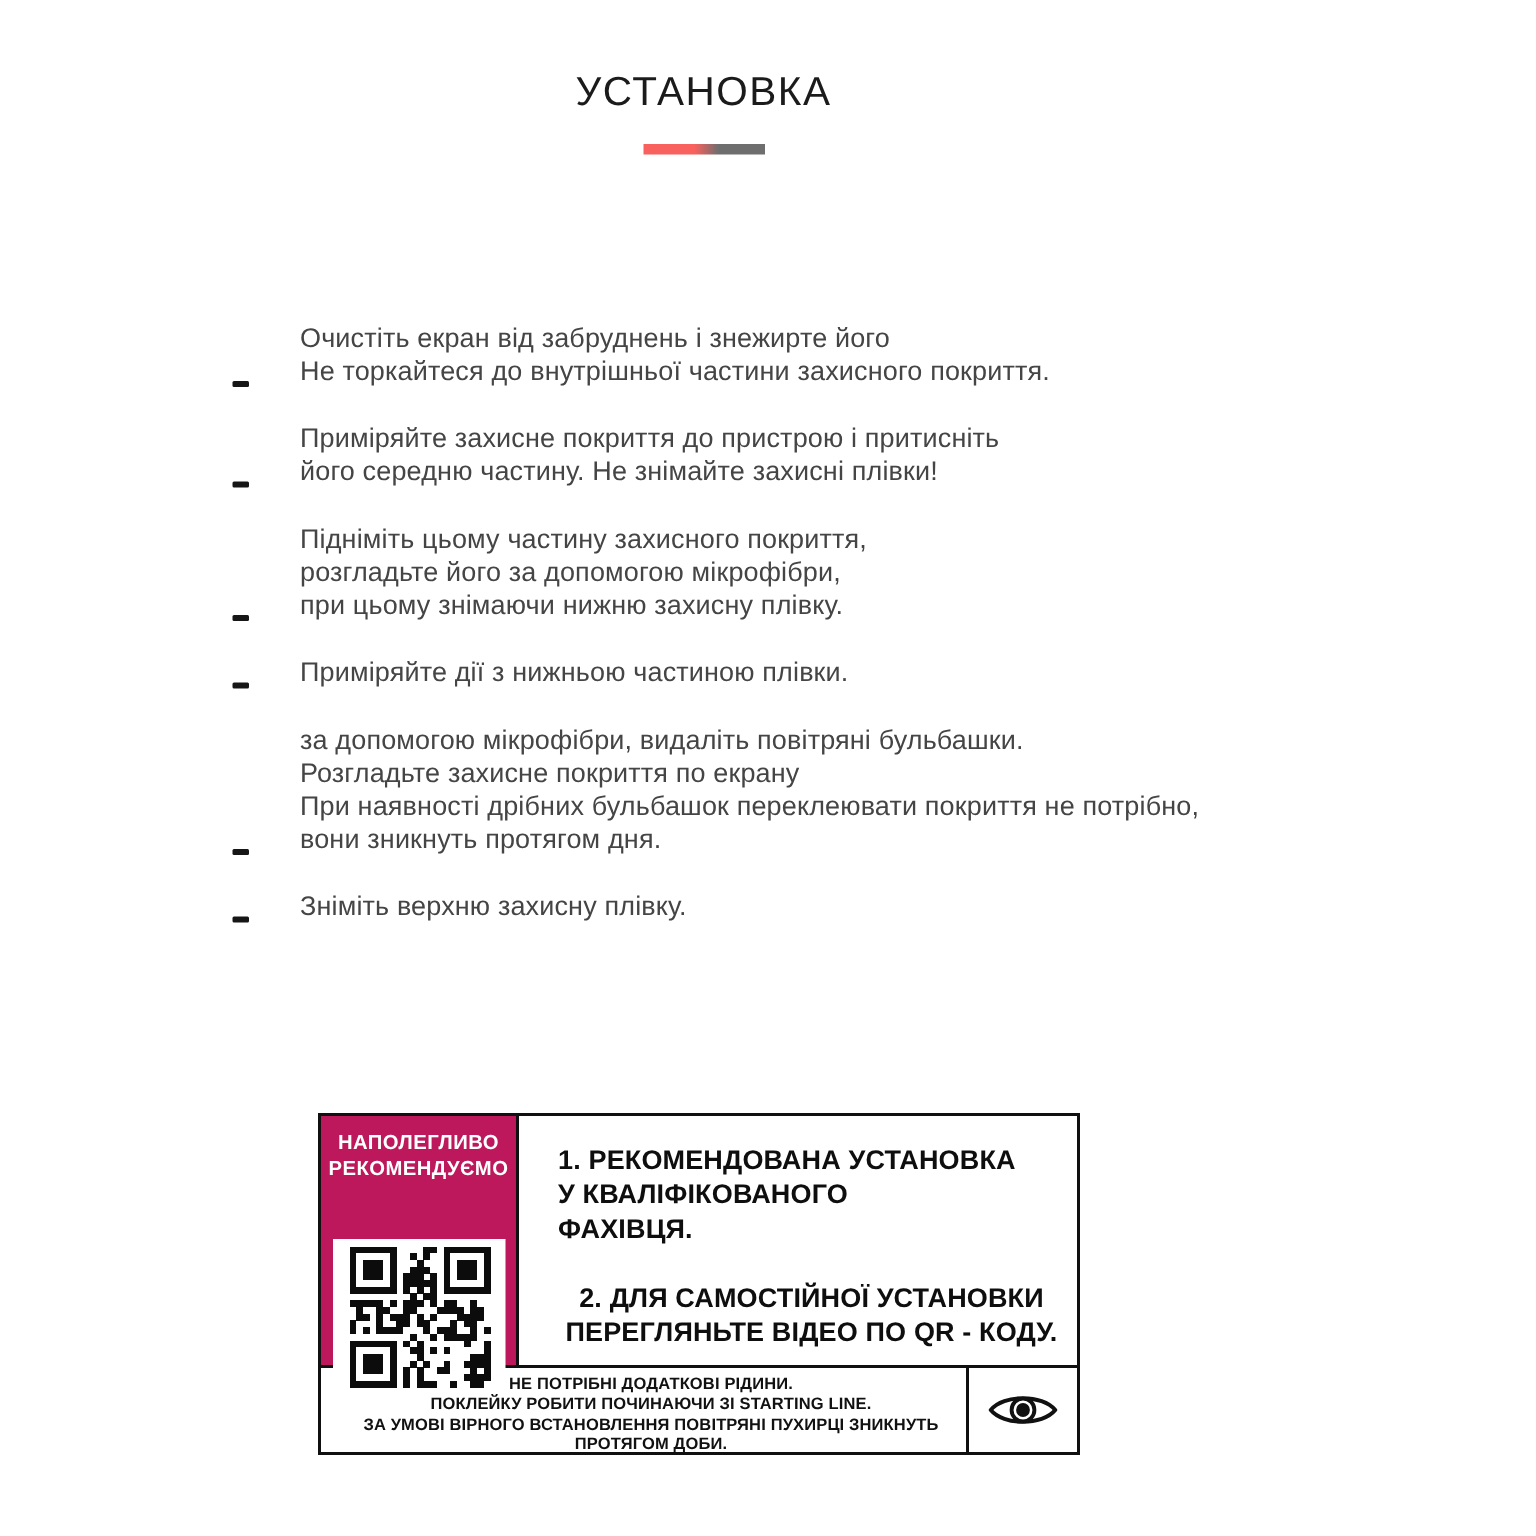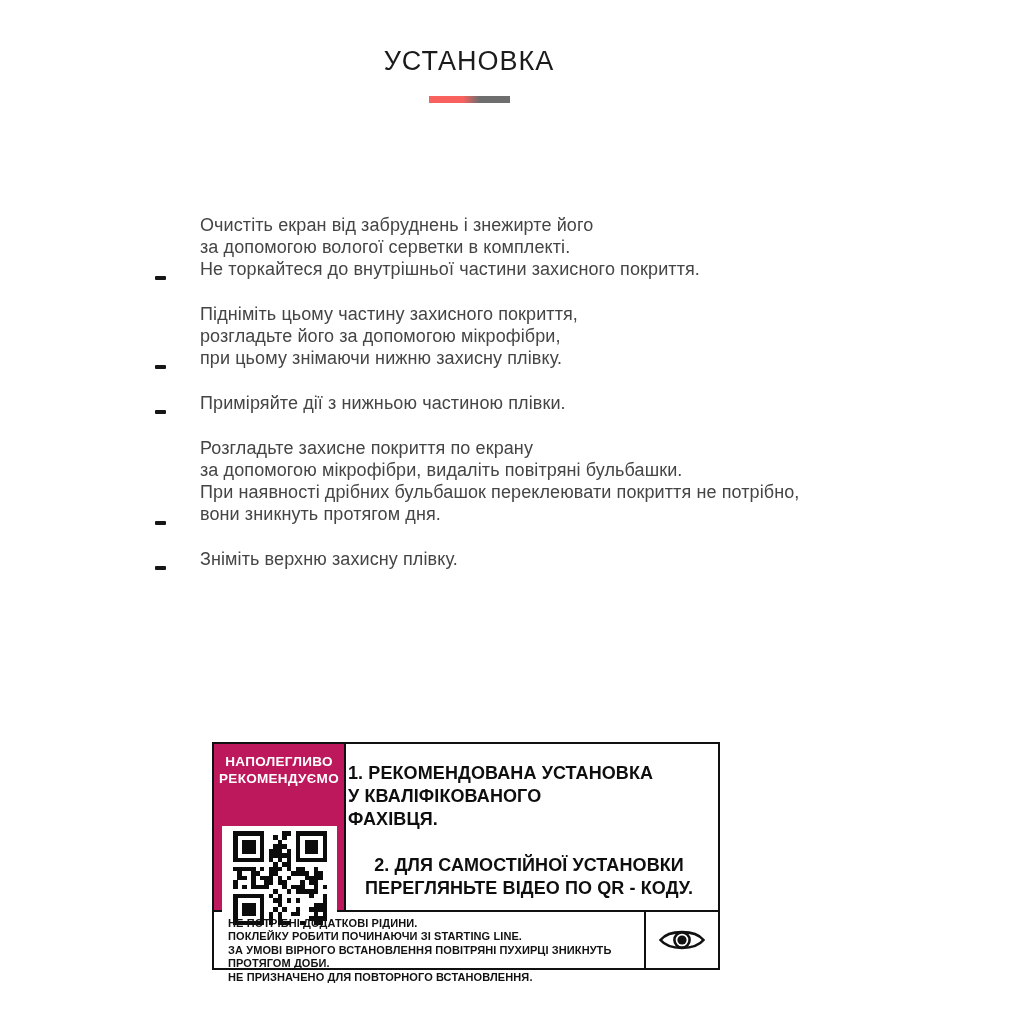--- a/index.html
+++ b/index.html
@@ -38,73 +38,79 @@
   .rb-top { flex:1; display:flex; border-bottom:2px solid #101010; min-height:0; }
   .rb-left {
     width:132px; background:#be185d; border-right:2px solid #101010;
     display:flex; flex-direction:column;gap:30px;
   }
   .rb-badge {
     padding:9px 2px 7px; text-align:center; color:#ffffff;
     font-size:13.5px; font-weight:bold; line-height:17px; letter-spacing:0.3px;
   }
   .qr-wrap { flex:1; margin:2px 7px 6px 8px; background:#ffffff; display:flex; align-items:center; justify-content:center; }
-  .rb-right { flex:1; padding:18px 8px 0 2px; color:#0e0e0e; }
+  .rb-right { flex:1; padding:18px 8px 0 26px; color:#0e0e0e; }
   .rb-point { font-size:18px; font-weight:bold; line-height:23px; letter-spacing:0.1px; }
   .rb-point + .rb-point { margin-top:23px;text-align:center; }
   .rb-bottom { height:56px; display:flex; }
   .rb-notes {
     flex:1; border-right:2px solid #101010; padding:5px 4px 0 14px;
-    font-size:11px; font-weight:bold; line-height:13.4px; color:#111; letter-spacing:0.1px;
+    font-size:11px; font-weight:bold; line-height:13.4px; color:#111; letter-spacing:0.1px;text-align:center;
   }
   .rb-eye { width:72px; display:flex; align-items:center; justify-content:center; background:#fff; }
 </style>
 </head>
 <body>
 
 <div class="page">
 
   <div class="header">
     <div class="title">УСТАНОВКА</div>
   </div>
   <div class="divider"></div>
 
   <div class="instructions">
 
     <div class="bullet-row">
       <span class="dash"></span>
       <div class="bullet-text">
         <div>Очистіть екран від забруднень і знежирте його</div>
-        <div>за допомогою вологої серветки в комплекті.</div>
         <div>Не торкайтеся до внутрішньої частини захисного покриття.</div>
       </div>
     </div>
 
+    <div class="bullet-row">
+      <span class="dash"></span>
+      <div class="bullet-text">
+        <div>Приміряйте захисне покриття до пристрою і притисніть</div>
+        <div>його середню частину. Не знімайте захисні плівки!</div>
+      </div>
+    </div>
 
     <div class="bullet-row">
       <span class="dash"></span>
       <div class="bullet-text">
         <div>Підніміть цьому частину захисного покриття,</div>
         <div>розгладьте його за допомогою мікрофібри,</div>
         <div>при цьому знімаючи нижню захисну плівку.</div>
       </div>
     </div>
 
     <div class="bullet-row">
       <span class="dash"></span>
       <div class="bullet-text">
         <div>Приміряйте дії з нижньою частиною плівки.</div>
       </div>
     </div>
 
     <div class="bullet-row">
       <span class="dash"></span>
       <div class="bullet-text">
+        <div>за допомогою мікрофібри, видаліть повітряні бульбашки.</div>
         <div>Розгладьте захисне покриття по екрану</div>
-        <div>за допомогою мікрофібри, видаліть повітряні бульбашки.</div>
         <div>При наявності дрібних бульбашок переклеювати покриття не потрібно,</div>
         <div>вони зникнуть протягом дня.</div>
       </div>
     </div>
 
     <div class="bullet-row">
       <span class="dash"></span>
       <div class="bullet-text">
         <div>Зніміть верхню захисну плівку.</div>
       </div>
@@ -360,21 +366,20 @@
           <div>2. ДЛЯ САМОСТІЙНОЇ УСТАНОВКИ</div>
           <div>ПЕРЕГЛЯНЬТЕ ВІДЕО ПО QR - КОДУ.</div>
         </div>
       </div>
     </div>
     <div class="rb-bottom">
       <div class="rb-notes">
         <div>НЕ ПОТРІБНІ ДОДАТКОВІ РІДИНИ.</div>
         <div>ПОКЛЕЙКУ РОБИТИ ПОЧИНАЮЧИ ЗІ STARTING LINE.</div>
         <div>ЗА УМОВІ ВІРНОГО ВСТАНОВЛЕННЯ  ПОВІТРЯНІ ПУХИРЦІ ЗНИКНУТЬ  ПРОТЯГОМ ДОБИ.</div>
-        <div>НЕ ПРИЗНАЧЕНО ДЛЯ ПОВТОРНОГО ВСТАНОВЛЕННЯ.</div>
       </div>
       <div class="rb-eye">
         <svg width="46" height="28" viewBox="0 0 46 28">
           <path d="M1.5 14 C 10 3.5, 36 3.5, 44.5 14 C 36 24.5, 10 24.5, 1.5 14 Z" fill="none" stroke="#111" stroke-width="2.6"></path>
           <circle cx="23" cy="14" r="7.6" fill="#fff" stroke="#111" stroke-width="2.6"></circle>
           <circle cx="23" cy="14" r="4.6" fill="#111"></circle>
         </svg>
       </div>
     </div>
   </div>

